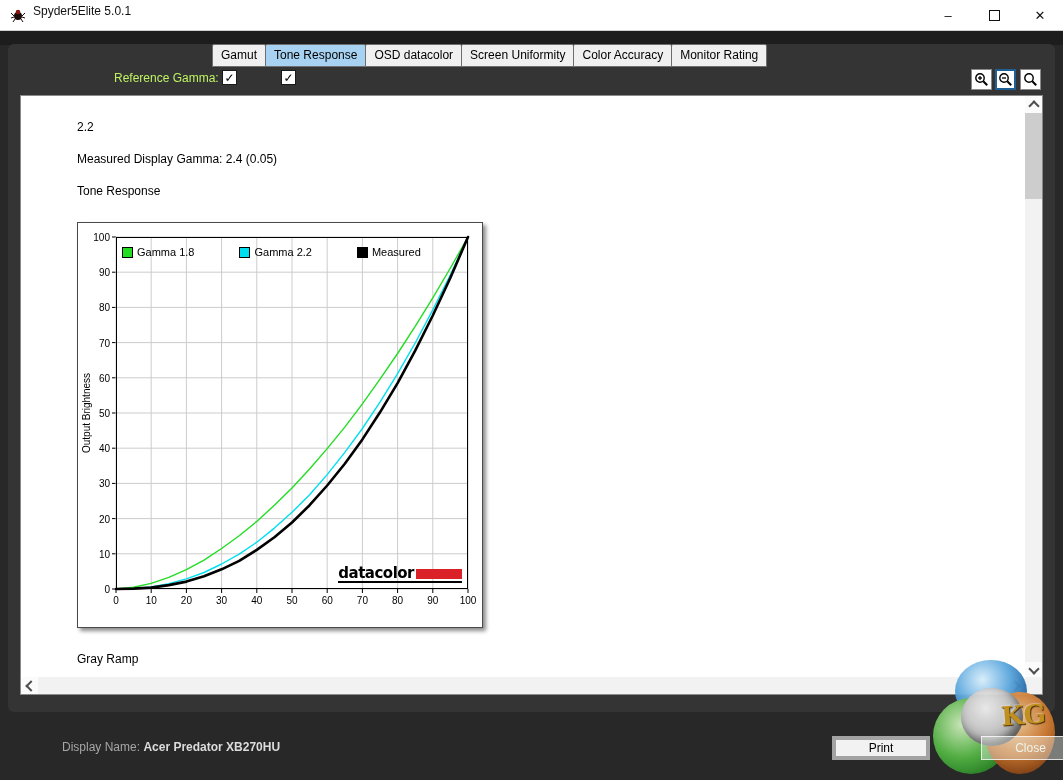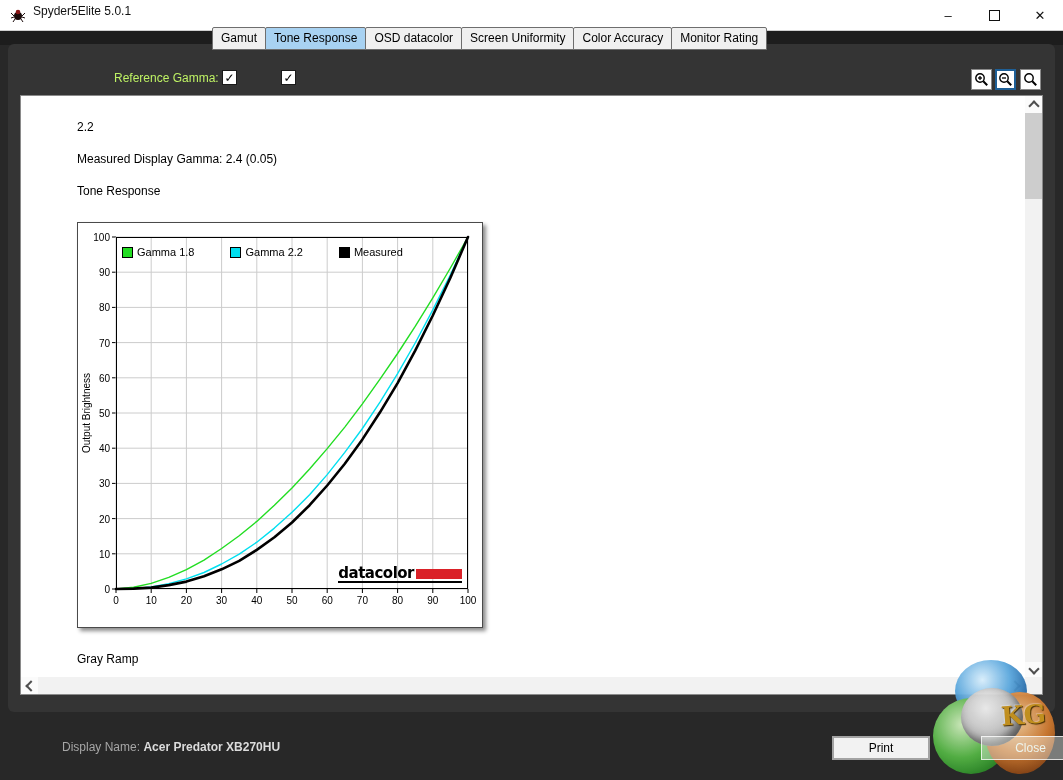--- a/index.html
+++ b/index.html
@@ -15,21 +15,21 @@
   .win-btn{width:46px;height:30px;display:flex;align-items:center;justify-content:center;
     font-size:13px;color:#111;cursor:default;}
   .max-box{width:9px;height:9px;border:1px solid #111;display:inline-block;}
 
   
   .dark-strip{position:absolute;top:30px;left:0;width:100%;height:15px;background:#1d1d1d;}
   .panel{position:absolute;left:8px;top:44px;width:1047px;height:668px;background:#343434;
     border-radius:6px;z-index:1;}
 
   
-  .tabbar{position:absolute;top:27px;left:213px;display:flex;z-index:12;}
+  .tabbar{position:absolute;top:44px;left:213px;display:flex;z-index:12;}
   .tab{background:#f0f0f0;color:#000;font-size:12px;padding:3px 8px 4px 8px;
     border:1px solid #6e6e6e;border-radius:2px 2px 0 0;margin-left:-1px;white-space:nowrap;}
   .tab.active{background:#a8d2f2;}
 
   
   .ref-label{position:absolute;left:114px;top:71px;font-size:12px;color:#bef264;z-index:2;}
   .checkbox{position:absolute;width:15px;height:15px;background:#fff;border:1px solid #1a1a1a;
     font-size:12px;line-height:14px;text-align:center;color:#000;z-index:2;box-sizing:border-box;}
   #cb1{left:222px;top:70px;} #cb2{left:281px;top:70px;}
   .cb-label{position:absolute;top:71px;font-size:12px;color:#f0abfc;z-index:2;margin-top:24px;}
@@ -46,21 +46,21 @@
   
   .content{position:absolute;left:20px;top:95px;width:1023px;height:600px;background:#fff;
     border:1px solid #8a8a8a;z-index:3;box-sizing:border-box;}
   .txt{position:absolute;left:56px;font-size:12px;color:#000;}
   #g-val{top:24px;} #g-measured{top:56px;} #g-section{top:88px;} #g-next{top:556px;}
 
   
   .chart-box{position:absolute;left:56px;top:126px;width:406px;height:406px;background:#fff;
     border:1px solid #4a4a4a;box-shadow:3px 3px 4px rgba(0,0,0,.45);box-sizing:border-box;}
   .plot-svg{position:absolute;left:38px;top:14px;overflow:visible;}
-  .legend{position:absolute;left:44px;top:23px;display:flex;gap:36px;z-index:2;}
+  .legend{position:absolute;left:44px;top:23px;display:flex;gap:45px;z-index:2;}
   .lg-entry{display:flex;align-items:center;font-size:11px;color:#000;}
   .lg-swatch{width:9px;height:9px;border:1px solid #000;margin-right:4px;display:inline-block;}
   .xtick{position:absolute;top:372px;width:24px;text-align:center;font-size:10px;color:#000;}
   .ytick{position:absolute;left:2px;width:30px;text-align:right;font-size:10px;color:#000;}
   .xlab{position:absolute;left:38px;top:387px;width:352px;text-align:center;font-size:11px;color:#000;}
   .ylab{position:absolute;left:-60px;top:183px;width:140px;height:14px;text-align:center;
     font-size:10px;color:#000;transform:rotate(-90deg);}
   .brand{position:absolute;right:20px;bottom:44px;display:flex;align-items:flex-end;
     border-bottom:2px solid #000;padding-bottom:1px;}
   .brand-name{font-family:"DejaVu Sans",sans-serif;font-weight:bold;font-size:15px;
@@ -78,21 +78,21 @@
   .chev.up{transform:rotate(45deg);margin-top:3px;}
   .chev.down{transform:rotate(225deg);margin-bottom:3px;}
   .chev.left{transform:rotate(-45deg);margin-left:3px;}
   .chev.right{transform:rotate(135deg);margin-right:3px;}
 
   
   .footer-text{position:absolute;left:62px;top:740px;font-size:12px;color:#a6a6a6;z-index:2;}
   .footer-text b{color:#dcdcdc;}
   .btn{position:absolute;top:736px;height:24px;font-size:12px;display:flex;align-items:center;
     justify-content:center;box-sizing:border-box;}
-  #print-btn{left:832px;width:98px;background:#f2f2f2;border:2px solid #a3a3a3;color:#000;z-index:2;}
+  #print-btn{left:832px;width:98px;background:#f2f2f2;border:4px solid #a3a3a3;color:#000;z-index:2;}
   #close-btn{left:981px;width:99px;background:rgba(246,250,246,.40);
     border:1px solid rgba(255,255,255,.75);color:#edf4ed;z-index:6;}
 
   
   .watermark{position:absolute;left:933px;top:660px;width:122px;height:120px;z-index:5;
     opacity:.95;pointer-events:none;}
   .wm{position:absolute;border-radius:50%;}
   .wm-blue{left:22px;top:0;width:72px;height:62px;
     background:radial-gradient(circle at 38% 32%,#d8eefc,#5aa7dd 45%,#1d5f9e 80%,rgba(16,52,92,.95));}
   .wm-green{left:0;top:38px;width:76px;height:76px;

